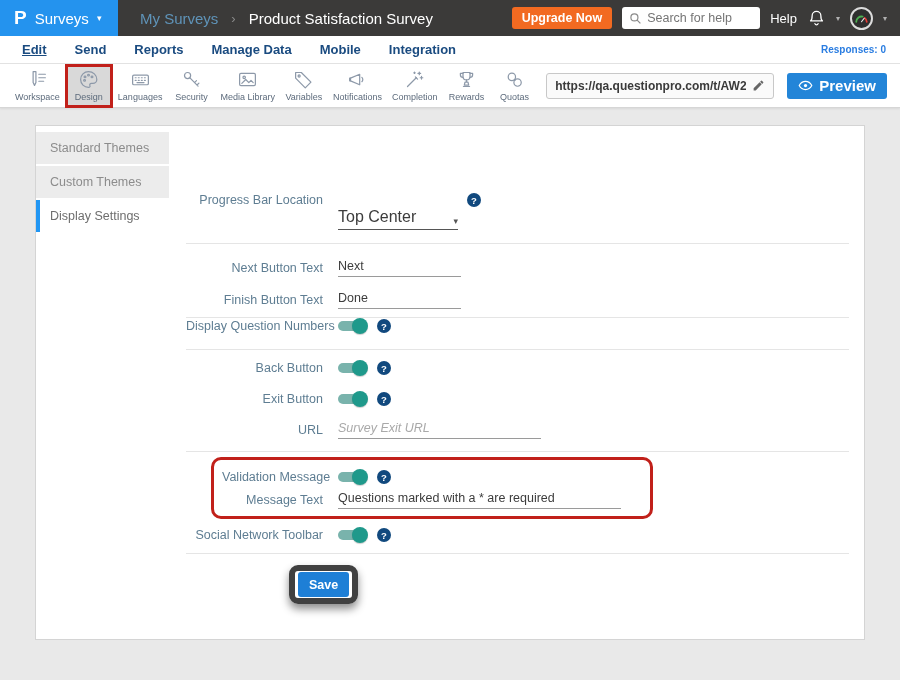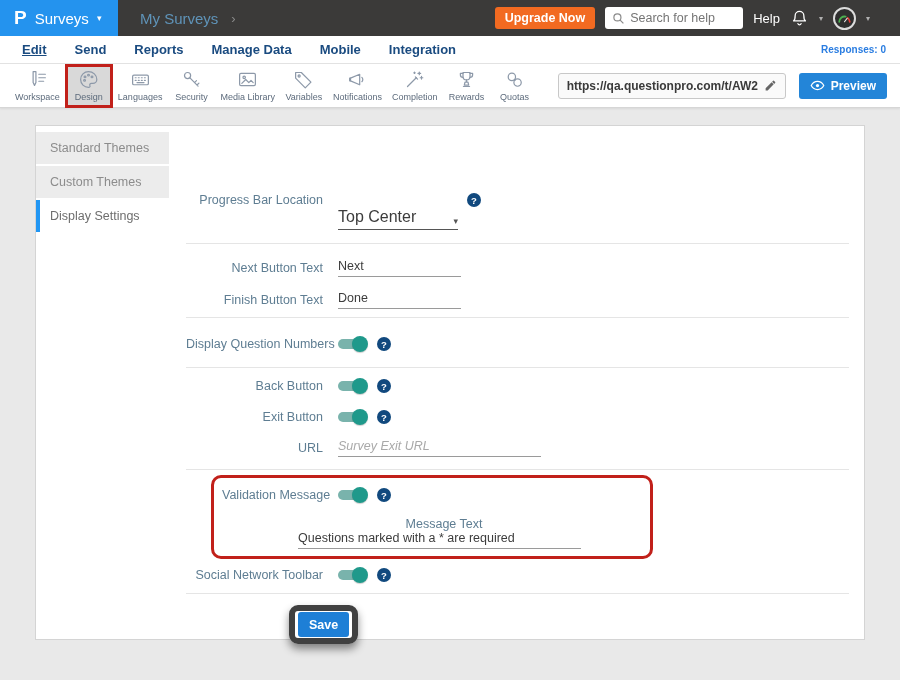--- a/index.html
+++ b/index.html
@@ -9,21 +9,21 @@
   
   .topbar { height:36px; background:#3b3a39; display:flex; align-items:center; }
   .brand { width:118px; height:36px; background:#2493ee; display:flex; align-items:center; gap:8px; padding-left:14px; color:#fff; cursor:pointer; flex-shrink:0; }
   .logo { font-weight:bold; font-size:19px; }
   .brand .product { font-size:15px; }
   .caret-w { font-size:9px; color:#fff; }
   .crumbs { display:flex; align-items:center; margin-left:22px; font-size:15px; white-space:nowrap; }
   .crumb-parent { color:#5f93b8; cursor:pointer; }
   .crumb-sep { color:#8b8b8b; margin:0 13px; font-size:13px; }
   .crumb-current { color:#fff; }
-  .top-right { margin-left:auto; display:flex; align-items:center; gap:10px; padding-right:30px; }
+  .top-right { margin-left:auto; display:flex; align-items:center; gap:10px; padding-right:13px; }
   .upgrade { background:#f26a21; color:#fff; border:none; border-radius:3px; height:22px; padding:0 10px; font-size:12.5px; font-weight:bold; font-family:inherit; cursor:pointer; white-space:nowrap; }
   .searchbox { background:#fff; border-radius:3px; height:22px; width:138px; display:flex; align-items:center; padding:0 7px; gap:5px; }
   .searchbox input { border:none; outline:none; font-size:12.5px; width:100%; font-family:inherit; color:#555; background:transparent; }
   .help-link { color:#fff; font-size:13px; cursor:pointer; }
   .mini-caret { color:#b0b0b0; font-size:8px; }
   .avatar { width:23px; height:23px; border-radius:50%; background:#2e2e2e; border:2px solid #dcdcdc; display:flex; align-items:center; justify-content:center; cursor:pointer; overflow:hidden; }
 
   
   .navrow { height:28px; background:#fff; display:flex; align-items:center; padding:0 14px 0 22px; border-bottom:1px solid #e3e3e3; }
   .nav-item { font-size:13px; font-weight:bold; color:#1a4b80; margin-right:28px; cursor:pointer; }
@@ -33,21 +33,21 @@
   
   .toolbar { height:44px; background:#fff; display:flex; align-items:center; border-bottom:1px solid #d6d6d6; box-shadow:0 1px 2px rgba(0,0,0,.08); padding:0 13px 0 10px; position:relative; z-index:2; }
   .tools { display:flex; align-items:center; height:100%; }
   .tool { padding:0 5px; height:100%; min-width:48px; display:flex; flex-direction:column; align-items:center; justify-content:center; gap:2px; cursor:pointer; }
   .tool .tlabel { font-size:9px; color:#5d6b7c; white-space:nowrap; }
   .tool svg { stroke:#8d99a9; fill:none; stroke-width:1.4; stroke-linecap:round; stroke-linejoin:round; }
   .tool.highlight { background:#d9d9d9; border:3px solid #c1201a; height:44px; padding:0 4px; }
   .url-preview { margin-left:auto; display:flex; align-items:center; gap:13px; }
   .urlbox { width:228px; height:26px; border:1px solid #c8c8c8; border-radius:3px; background:#fafafa; display:flex; align-items:center; padding:0 8px; gap:6px; }
   .urlbox .url { font-size:12px; font-weight:bold; color:#3a3a3a; white-space:nowrap; overflow:hidden; flex:1; }
-  .preview-btn { height:26px; background:#2385d8; border:none; border-radius:3px; color:#fff; font-size:12px; font-weight:bold; display:flex; align-items:center; gap:6px; padding:0 11px; font-family:inherit; cursor:pointer; }
+  .preview-btn { height:26px; background:#2385d8; border:none; border-radius:3px; color:#fff; font-size:15px; font-weight:bold; display:flex; align-items:center; gap:6px; padding:0 11px; font-family:inherit; cursor:pointer; }
 
   
   .page { position:relative; height:572px; }
   .card { position:absolute; left:35px; top:17px; width:830px; height:515px; background:#fff; border:1px solid #d4d4d4; display:flex; }
   .side { width:133px; flex-shrink:0; padding-top:6px; }
   .side-item { height:32px; display:flex; align-items:center; background:#ececec; margin-bottom:2px; padding-left:14px; font-size:12.5px; color:#8c8c8c; cursor:pointer; }
   .side-item.active { background:#fff; border-left:4px solid #2196f3; padding-left:10px; color:#6e6e6e; }
   .main { flex:1; padding:44px 15px 0 17px; }
 
   .frow { display:flex; align-items:center; }
@@ -64,37 +64,38 @@
   .help-ic { width:14px; height:14px; border-radius:50%; background:#11497e; color:#fff; font-size:9.5px; font-weight:bold; display:inline-flex; align-items:center; justify-content:center; cursor:pointer; flex-shrink:0; }
   .divider { height:1px; background:#e5e5e5; }
 
   .annotation { border:3px solid #c1201a; border-radius:10px; width:442px; margin-left:25px; padding:9px 8px 7px 8px; }
   .annotation .lbl { width:101px; }
   .save-annotation { border:6px solid #404040; border-radius:9px; width:69px; height:39px; margin-left:103px; display:flex; align-items:center; justify-content:center; box-shadow:0 5px 9px rgba(0,0,0,.45); }
   .save-btn { width:51px; height:25px; background:#1e7fd6; border:none; border-radius:3px; color:#fff; font-size:12.5px; font-weight:bold; font-family:inherit; cursor:pointer; }
 
   
   .m-div1 { margin-top:13px; } .m-row2 { margin-top:15px; } .m-row3 { margin-top:14px; }
-  .m-div2 { margin-top:8px; }  .m-row4 { margin-top:18px; } .m-div3 { margin-top:15px; }
+  .m-div2 { margin-top:8px; }  .m-row4 { } .m-div3 { margin-top:15px; }
   .m-row5 { margin-top:10px; } .m-row6 { margin-top:15px; } .m-row7 { margin-top:14px; }
-  .m-div4 { margin-top:12px; } .m-box  { margin-top:5px; }  .m-row9 { margin-top:14px;flex-direction:column; }
+  .m-div4 { margin-top:12px; } .m-box  { margin-top:5px; }  .m-row9 { margin-top:6px; }
   .m-row10{ margin-top:8px; }  .m-div5 { margin-top:10px; } .m-save { margin-top:11px; }
 </style>
 </head>
 <body>
 
 <div class="topbar">
   <div class="brand">
     <span class="logo">P</span>
     <span class="product">Surveys</span>
     <span class="caret-w">▾</span>
   </div>
   <div class="crumbs">
     <span class="crumb-parent">My Surveys</span>
     <span class="crumb-sep">›</span>
+    <span class="crumb-current">Product Satisfaction Survey</span>
   </div>
   <div class="top-right">
     <button class="upgrade">Upgrade Now</button>
     <div class="searchbox">
       <svg width="13" height="13" viewBox="0 0 24 24" style="stroke:#8a8a8a;fill:none;stroke-width:2.2;flex-shrink:0">
           <circle cx="10" cy="10" r="6.5"></circle>
           <path d="M15 15l6 6"></path>
         </svg>
       <input placeholder="Search for help" style="">
     </div>

